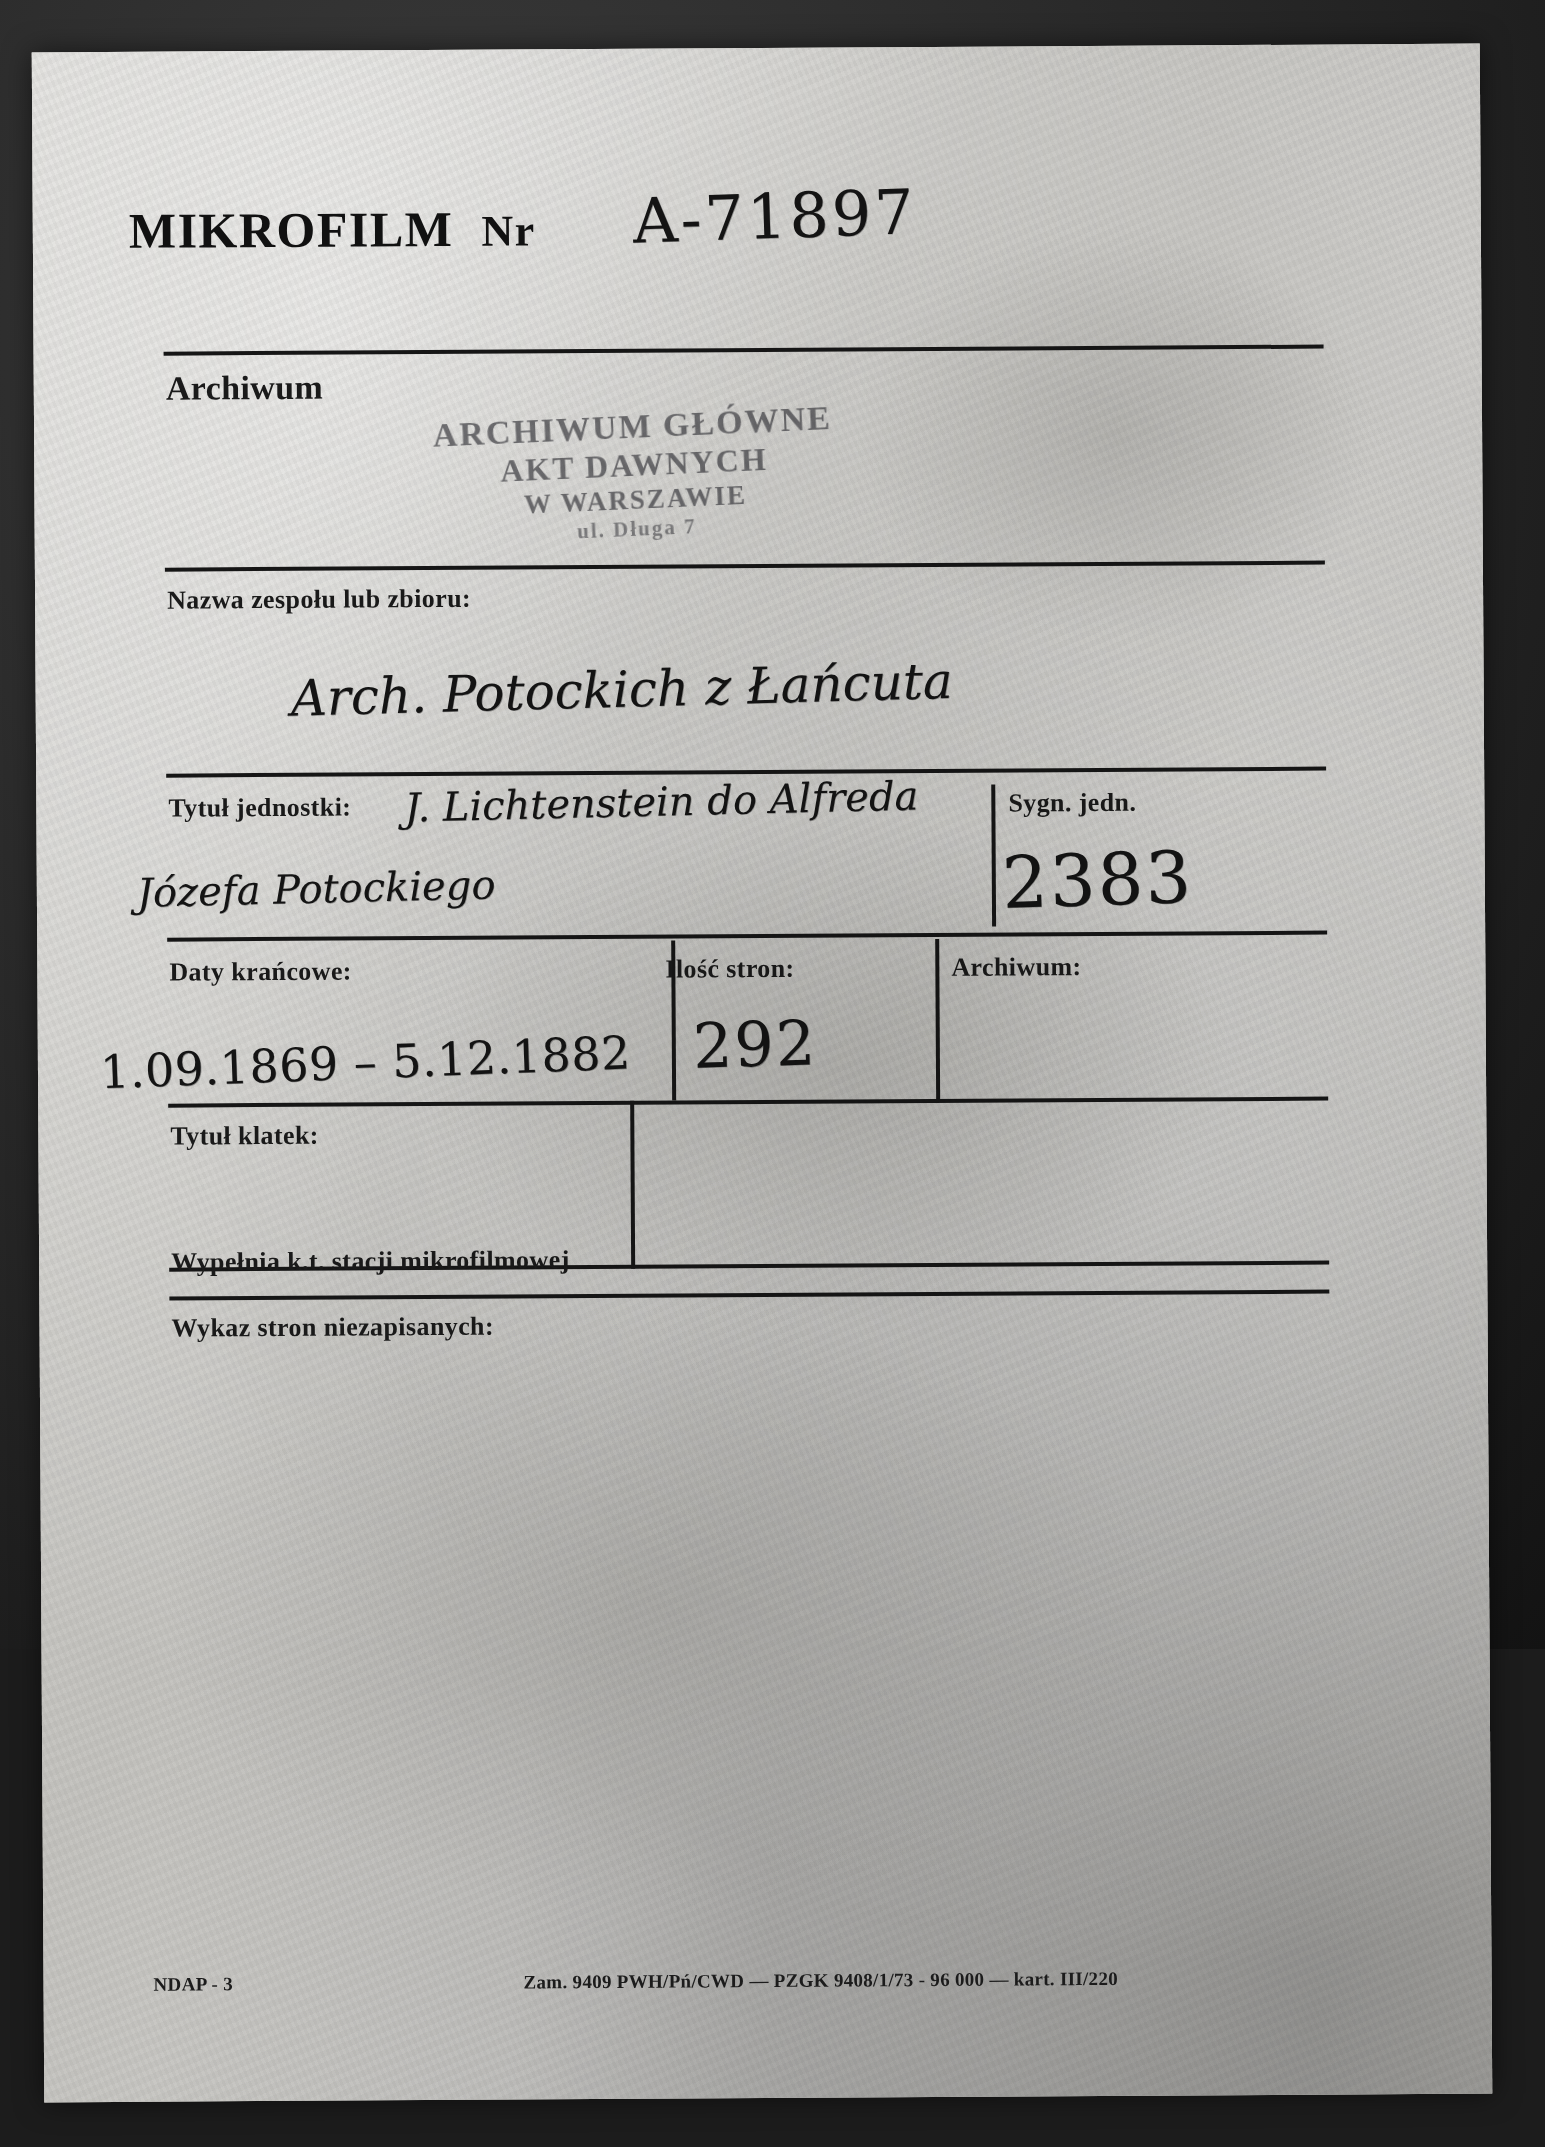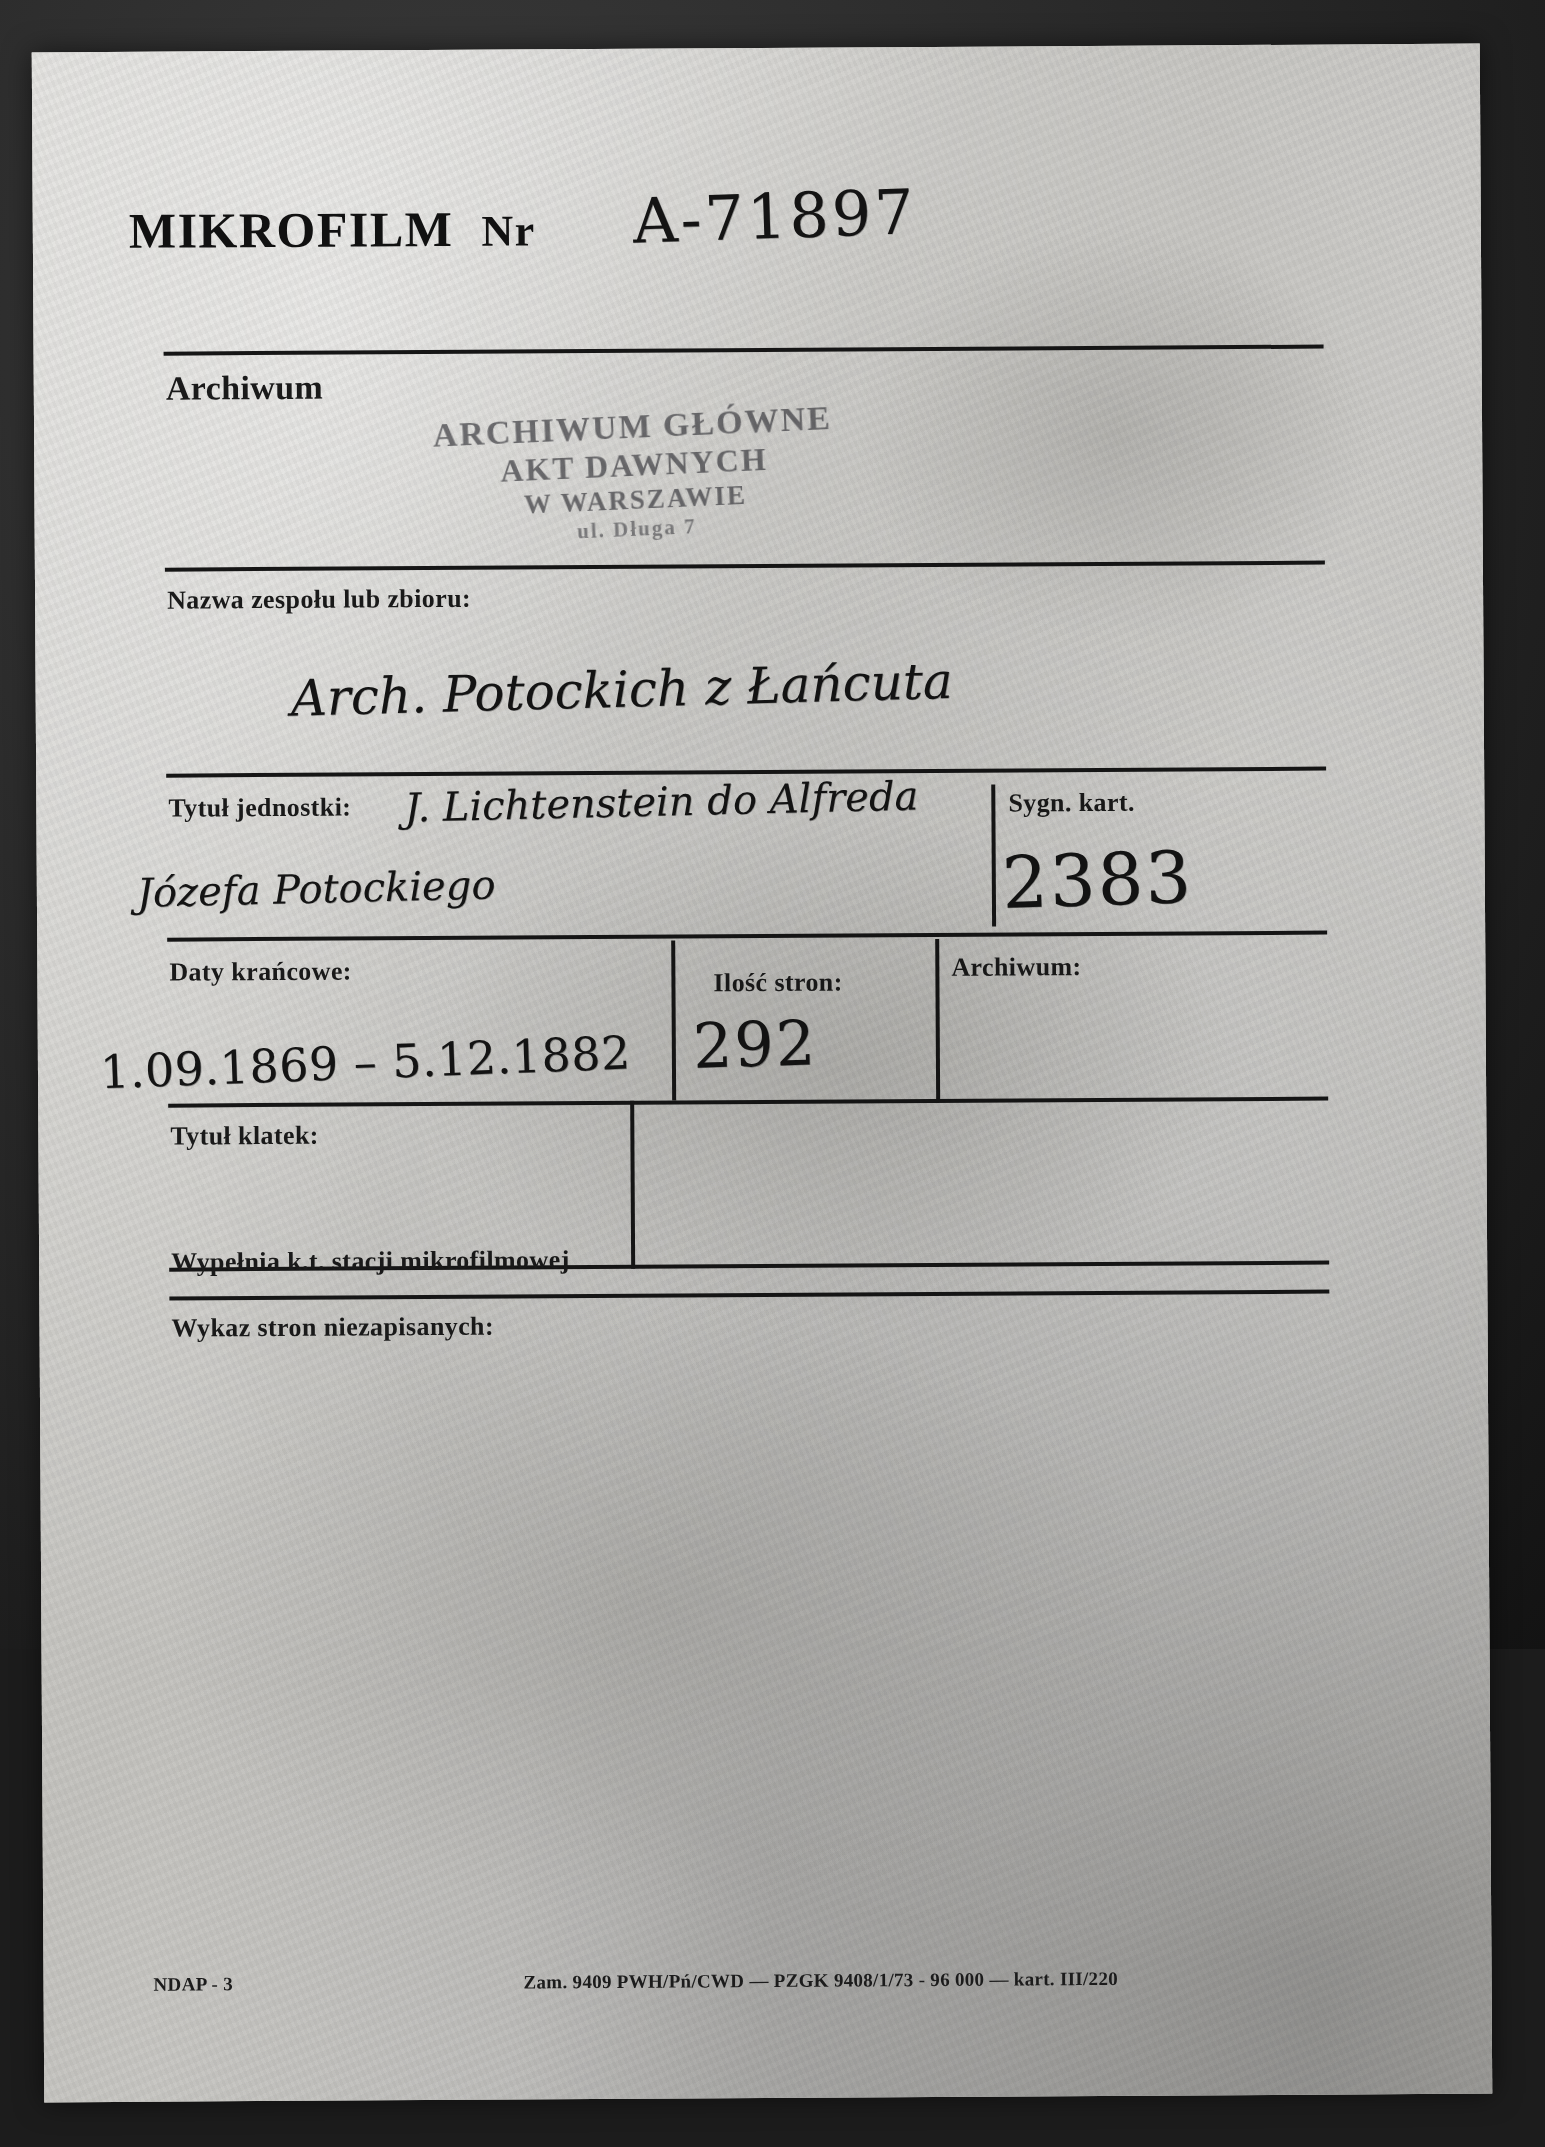--- a/index.html
+++ b/index.html
@@ -177,30 +177,30 @@
       <div class="lbl" style="left:132px; top:534px; font-size:26px;">Nazwa zespołu lub zbioru:</div>
       <div class="hand" style="left:255px; top:612px; font-size:50px; transform:rotate(-1.2deg);">Arch. Potockich z Łańcuta</div>
 
       <div class="rule" style="left:130px; top:722px; width:1160px;"></div>
 
       <div class="lbl" style="left:132px; top:742px; font-size:26px;">Tytuł jednostki:</div>
       <div class="hand" style="left:368px; top:730px; font-size:40px; transform:rotate(-1deg);">J. Lichtenstein do Alfreda</div>
       <div class="hand" style="left:100px; top:815px; font-size:40px; transform:rotate(-1deg);">Józefa Potockiego</div>
 
       <div class="vrule" style="left:955px; top:738px; height:142px;"></div>
-      <div class="lbl" style="left:972px; top:742px; font-size:26px;">Sygn. kart.</div>
+      <div class="lbl" style="left:972px; top:742px; font-size:26px;">Sygn. jedn.</div>
       <div class="hand" style="left:965px; top:792px; font-size:72px; font-style:normal; letter-spacing:2px; transform:rotate(-1.5deg);">2383</div>
 
       <div class="rule" style="left:130px; top:886px; width:1160px;"></div>
 
       <div class="lbl" style="left:132px; top:906px; font-size:26px;">Daty krańcowe:</div>
       <div class="hand" style="left:62px; top:985px; font-size:46px; font-style:normal; letter-spacing:0.5px; transform:rotate(-1.8deg);">1.09.1869 – 5.12.1882</div>
 
       <div class="vrule" style="left:634px; top:892px; height:160px;"></div>
-      <div class="lbl" style="left:676px; top:906px; font-size:26px;margin-top:14px;">Ilość stron:</div>
+      <div class="lbl" style="left:628px; top:906px; font-size:26px;">Ilość stron:</div>
       <div class="hand" style="left:655px; top:960px; font-size:62px; font-style:normal; letter-spacing:2px; transform:rotate(-1.2deg);">292</div>
 
       <div class="vrule" style="left:898px; top:892px; height:160px;"></div>
       <div class="lbl" style="left:914px; top:906px; font-size:26px;">Archiwum:</div>
 
       <div class="rule" style="left:130px; top:1052px; width:1160px;"></div>
 
       <div class="lbl" style="left:132px; top:1070px; font-size:26px;">Tytuł klatek:</div>
       <div class="vrule" style="left:592px; top:1052px; height:168px;"></div>
 

